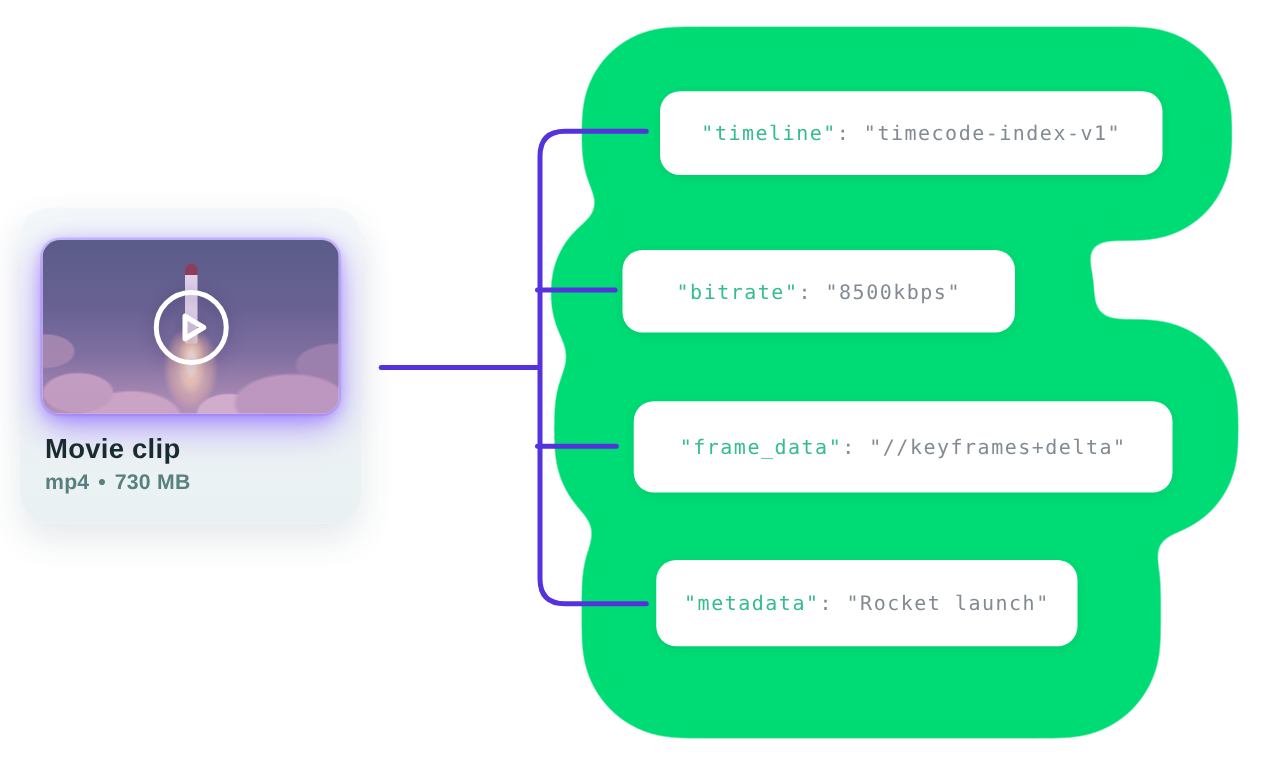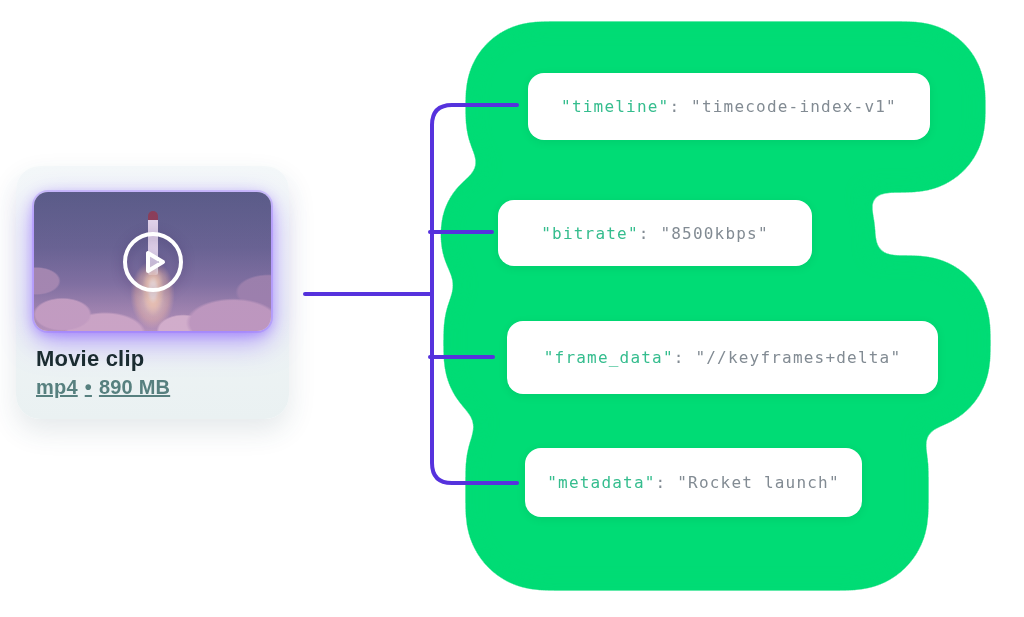--- a/index.html
+++ b/index.html
@@ -70,22 +70,22 @@
     display:flex;align-items:center;justify-content:center;
     filter:drop-shadow(0 2px 6px rgba(40,20,80,.35));
     z-index:3;box-sizing:border-box;cursor:pointer;
   }
   .card-title{
     position:absolute;left:20px;top:180px;
     font-size:22px;font-weight:bold;color:#1a2b30;letter-spacing:.2px;
   }
   .card-meta{
     position:absolute;left:20px;top:210px;
-    font-size:20px;font-weight:bold;color:#57807f;letter-spacing:.2px;
-    display:flex;gap:7px;align-items:center;text-decoration:underline;
+    font-size:17px;font-weight:bold;color:#57807f;letter-spacing:.2px;
+    display:flex;gap:7px;align-items:center;
   }
 </style>
 </head>
 <body>
 
 <div class="canvas">
 
   <svg class="layer" width="1024" height="617" viewBox="0 0 1024 617">
     <defs>
       <filter id="goo" x="-20%" y="-20%" width="140%" height="140%">
@@ -115,21 +115,21 @@
       <div class="play">
         <svg width="34" height="34" viewBox="0 0 34 34">
           <polygon points="12,8 12,26 27,17" fill="none" stroke="#ffffff" stroke-width="4" stroke-linejoin="round"></polygon>
         </svg>
       </div>
     </div>
     <div class="card-title">Movie clip</div>
     <div class="card-meta">
       <span>mp4</span>
       <span>•</span>
-      <span>890 MB</span>
+      <span>730 MB</span>
     </div>
   </div>
 
   <div class="code-box box1">
     <span class="k">"timeline"</span><span class="v">: "timecode-index-v1"</span>
   </div>
   <div class="code-box box2">
     <span class="k">"bitrate"</span><span class="v">: "8500kbps"</span>
   </div>
   <div class="code-box box3">

